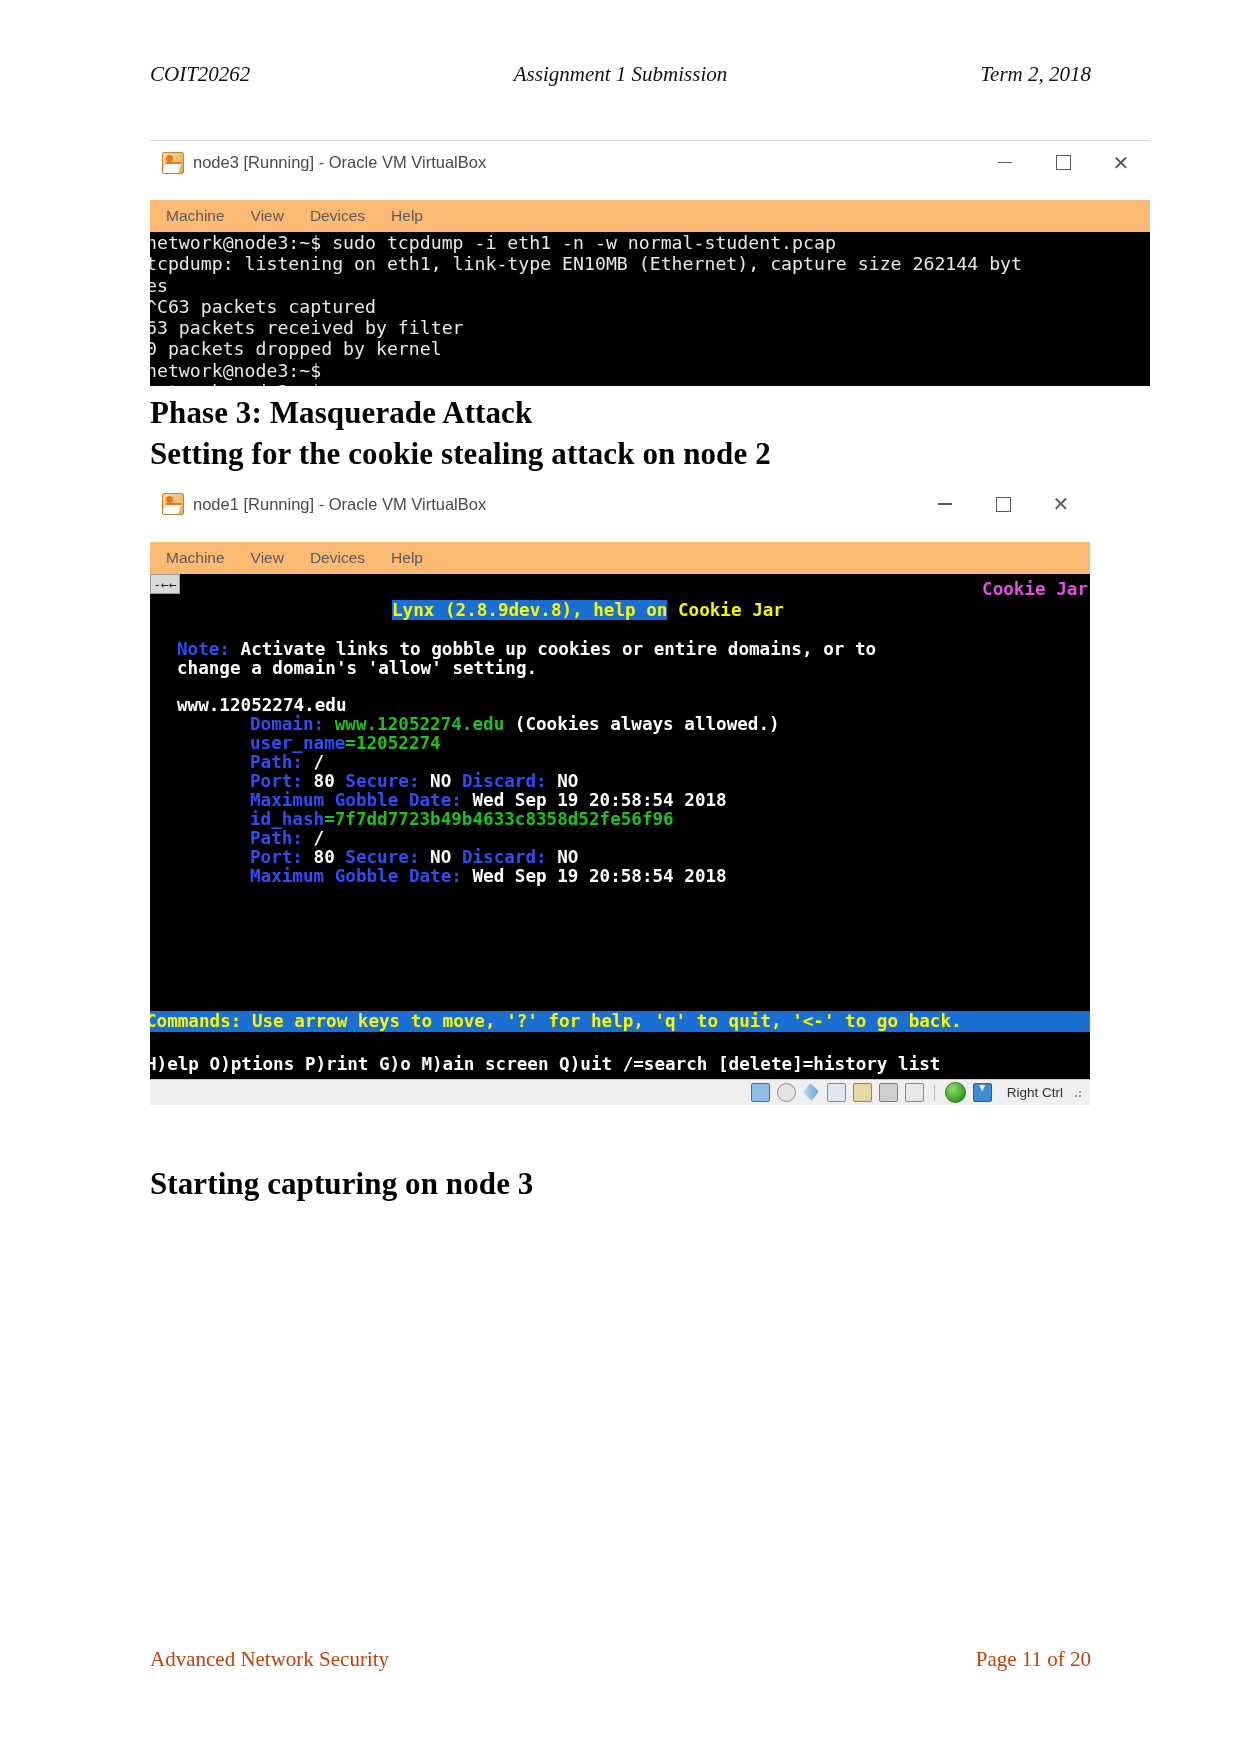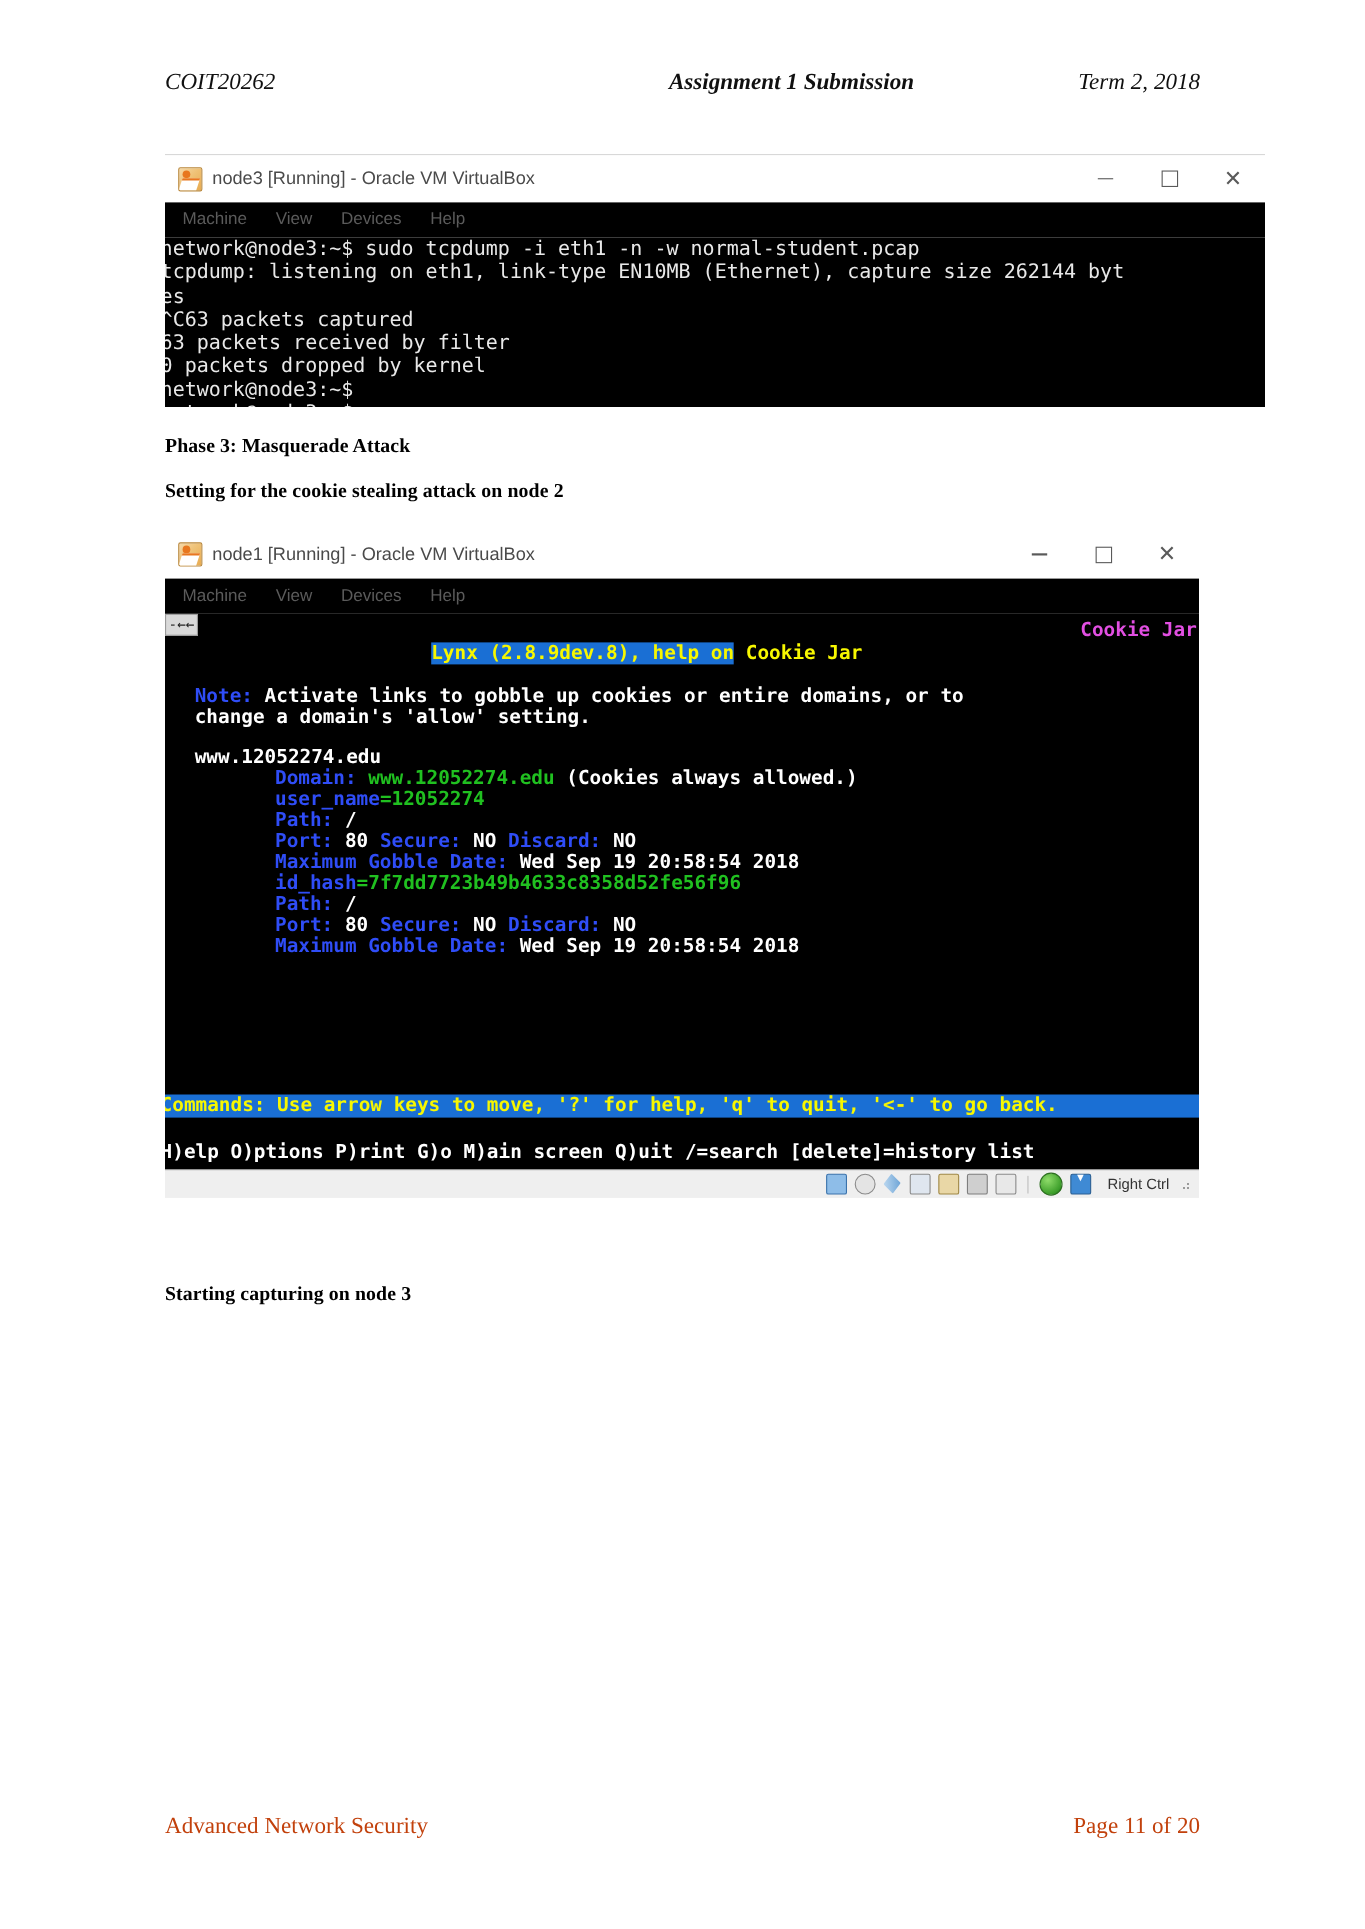--- a/index.html
+++ b/index.html
@@ -29,31 +29,31 @@
     right: 150px;
     height: 30px;
     display: flex;
     align-items: baseline;
     justify-content: space-between;
     font-family: "Liberation Serif", serif;
     font-style: italic;
     font-size: 21px;
     color: #101010;
   }
-  .doc-header .center { flex: 1; text-align: right; font-weight: bold; }
+  .doc-header .center { flex: 1; text-align: center; }
   .doc-header .left  { width: 260px; text-align: left; }
   .doc-header .right { width: 260px; text-align: right; }
 
   
   .heading {
     position: absolute;
     left: 150px;
     font-family: "Liberation Serif", serif;
     font-weight: bold;
-    font-size: 18px;
+    font-size: 31px;
     color: #000;
     letter-spacing: 0.1px;
     white-space: nowrap;
   }
   #h-phase3   { top: 395px; }
   #h-setting  { top: 436px; }
   #h-starting { top: 1166px; }
 
   
   .doc-footer {
@@ -138,25 +138,26 @@
     display:block; width:13px; height:13px; border:1.5px solid #5a5a5a;
   }
   .win-btn .glyph-close { font-size: 20px; }
 
   .vbox-menubar {
     height: 32px;
     display: flex;
     align-items: center;
     gap: 26px;
     padding-left: 16px;
-    background: #000000;
+    background: #fdba74;
     font-family: "Liberation Sans", sans-serif;
     font-size: 15.5px;
     color: #5b5b5b;
     box-sizing: border-box;
+    margin-top: 16px;
   }
 
   
   .term-screen {
     background: #000000;
     overflow: hidden;
     position: relative;
   }
   .term-text {
     font-family: "DejaVu Sans Mono", "Liberation Mono", monospace;

